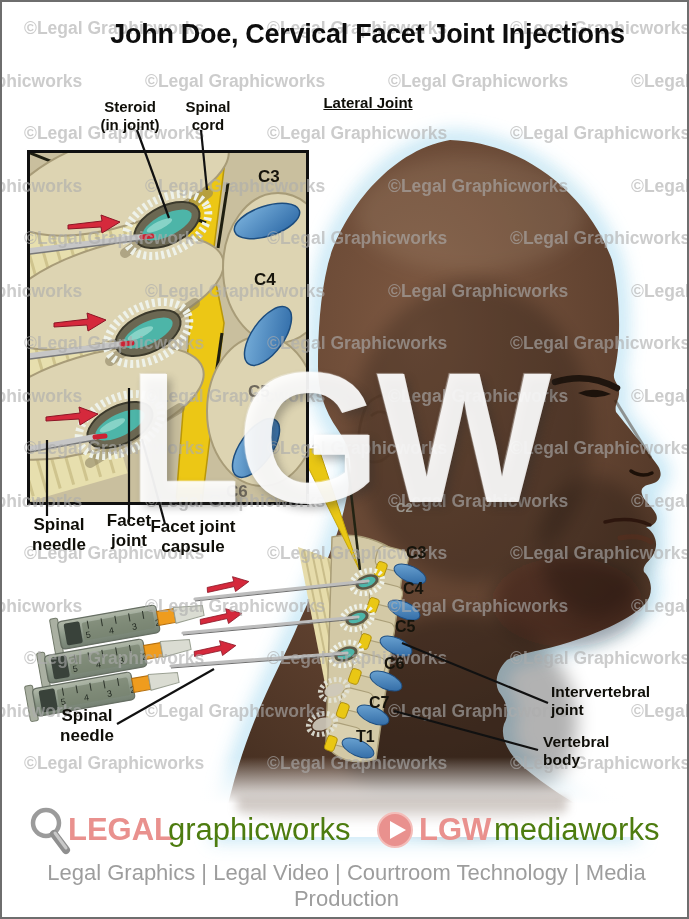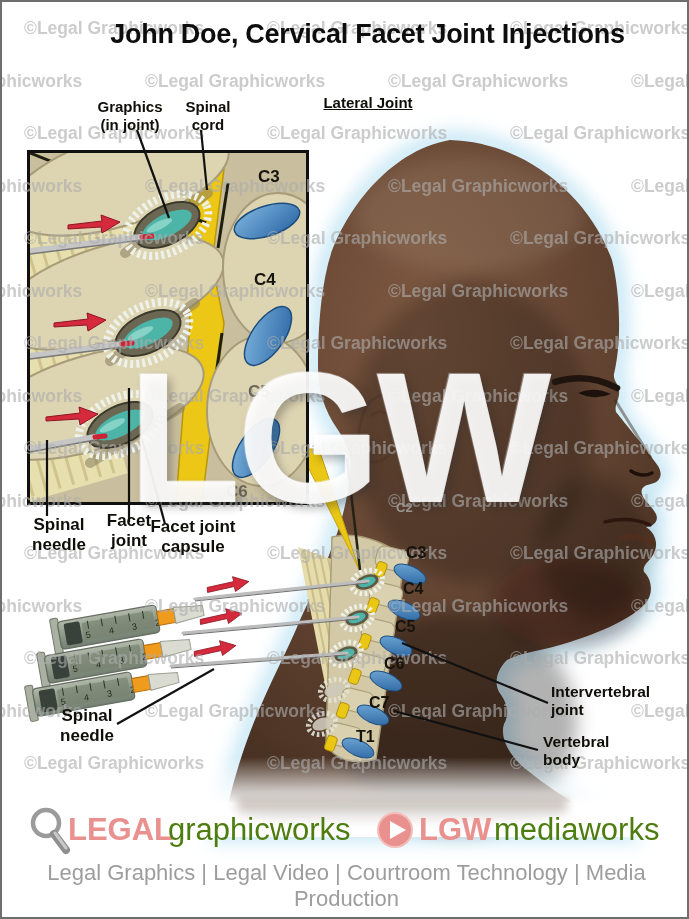--- a/index.html
+++ b/index.html
@@ -431,21 +431,21 @@
       <line x1="115" y1="722" x2="212" y2="667"></line>
       <line x1="400" y1="641" x2="546" y2="701"></line>
       <line x1="392" y1="709" x2="536" y2="748"></line>
     </g>
   </svg>
 
   <div class="lbl title">John Doe, Cervical Facet Joint Injections</div>
   <div class="lbl view-label">Lateral Joint</div>
 
   <div class="lbl two-line" style="left:85px;top:96px;width:86px;text-align:center;font-size:15px;">
-    <span>Graphics</span>
+    <span>Steroid</span>
     <span>(in joint)</span>
   </div>
   <div class="lbl two-line" style="left:170px;top:96px;width:72px;text-align:center;font-size:15px;">
     <span>Spinal</span>
     <span>cord</span>
   </div>
   <div class="lbl two-line" style="left:18px;top:513px;width:78px;text-align:center;font-size:17px;">
     <span>Spinal</span>
     <span>needle</span>
   </div>

